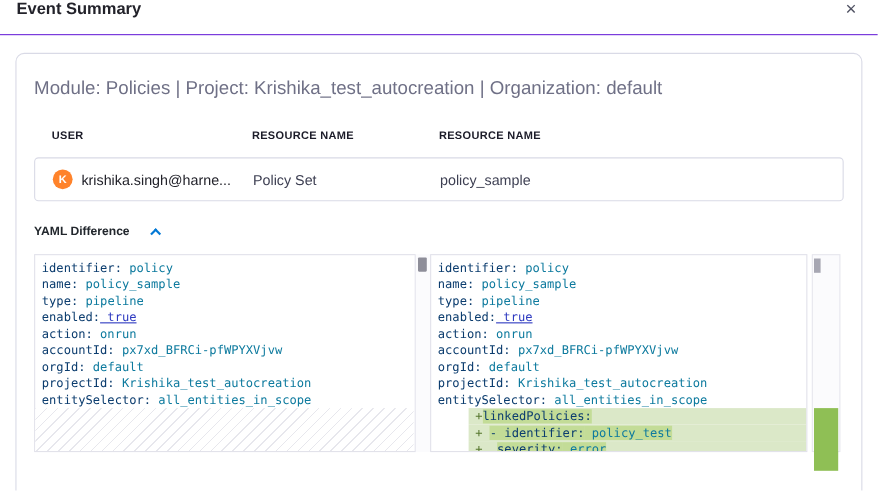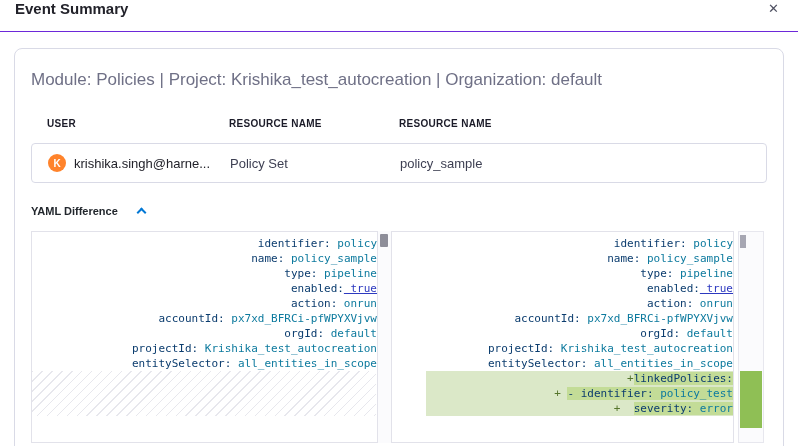--- a/index.html
+++ b/index.html
@@ -33,21 +33,21 @@
     background:var(--avatar-orange,#ff832b);color:#fff;font-size:10px;font-weight:700;
     display:flex;align-items:center;justify-content:center;
   }
   .yaml-row{display:inline-flex;align-items:center;gap:20px;margin-top:22px;cursor:pointer;}
   .yaml-label{font-size:11px;font-weight:700;color:#22272d;}
   .chev{
     width:7px;height:7px;box-sizing:border-box;margin-top:3px;
     border-left:2px solid var(--accent-blue,#0278d5);border-top:2px solid var(--accent-blue,#0278d5);
     transform:rotate(45deg);
   }
-  .diff{display:flex;margin-top:12px;height:212px;text-align:right;}
+  .diff{display:flex;margin-top:12px;height:180px;}
   .pane{
     background:#fff;border:1px solid #e2e2ea;box-sizing:border-box;padding-top:4px;
     overflow:hidden;position:relative;
   }
   .pane.left{width:347px;}
   .pane.right{width:343px;}
   .gutter{width:13px;background:#fbfbfd;position:relative;}
   .gutter .thumb{position:absolute;left:2px;top:3px;width:8px;height:13px;background:#8e8e99;border-radius:1px;}
   .minimap{width:26px;margin-left:4px;background:#fbfbfd;border:1px solid #e7e7ee;box-sizing:border-box;position:relative;}
   .minimap .vthumb{position:absolute;left:1px;top:3px;width:6px;height:13px;background:#a7a7b3;}

